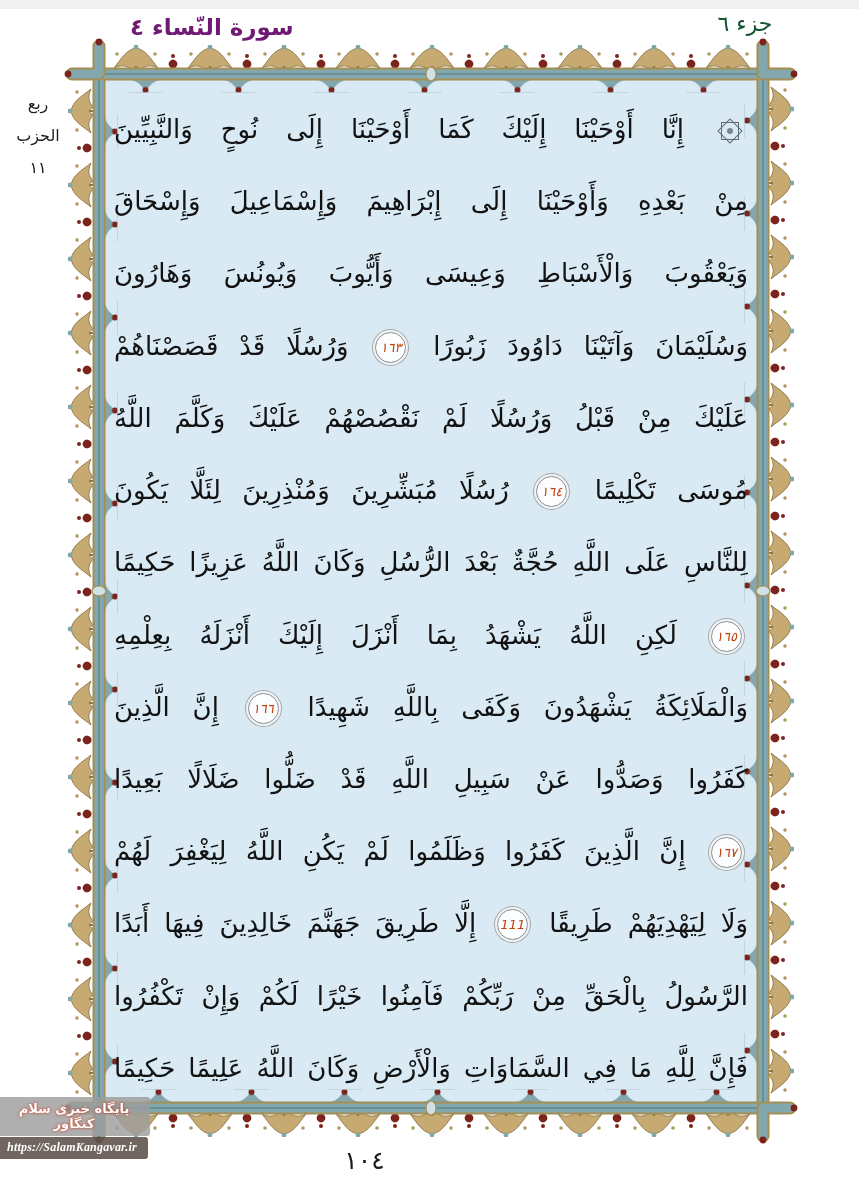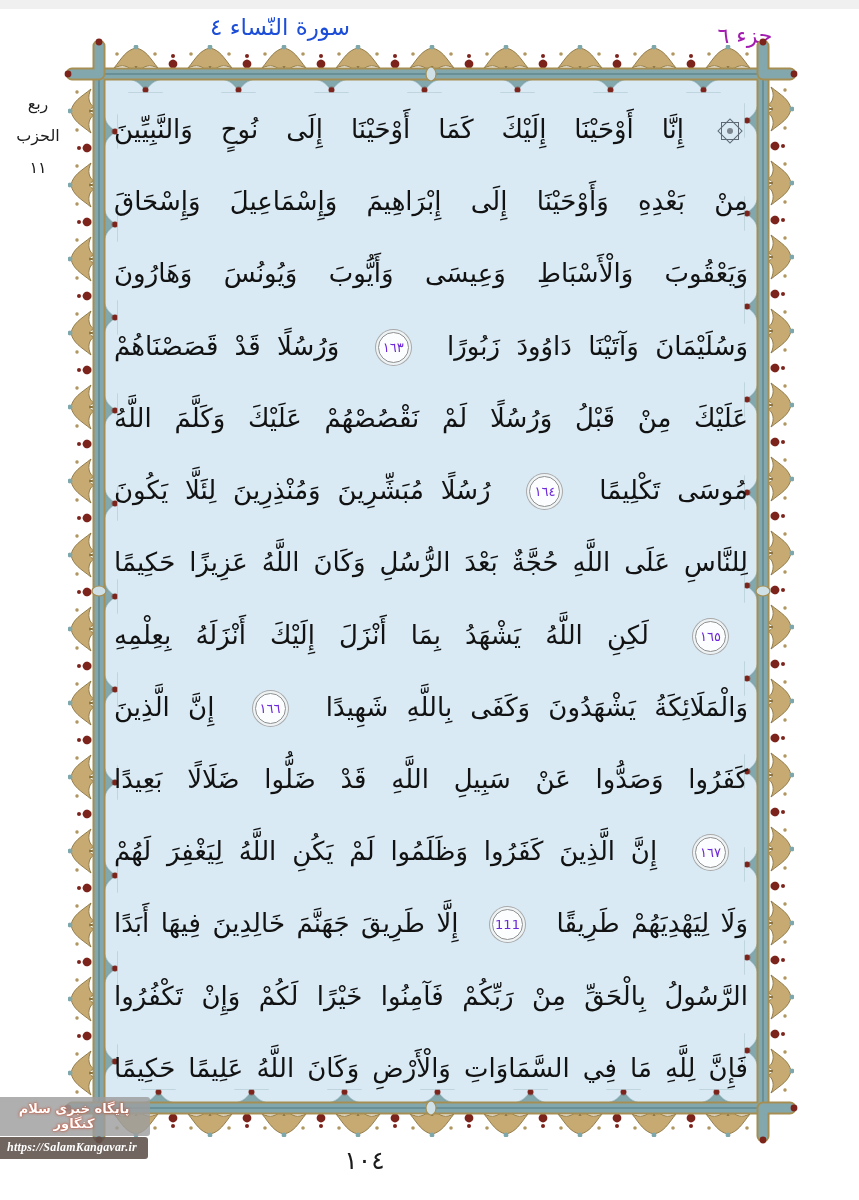--- a/index.html
+++ b/index.html
@@ -8,25 +8,25 @@
     background:#ffffff;
     font-family:"DejaVu Sans",sans-serif;
   }
   .top-strip{
     position:absolute;left:0;top:0;width:859px;height:9px;
     background:#f0f0f0;
   }
   
   .surah-title{
     position:absolute;left:130px;top:10px;width:220px;height:34px;
-    text-align:right;font-size:23px;color:#1d4ed8;direction:rtl;line-height:34px;
+    text-align:left;font-size:23px;color:#701a75;direction:rtl;line-height:34px;font-weight:bold;
   }
   .juz-label{
-    position:absolute;left:700px;top:20px;width:90px;height:32px;
-    text-align:center;font-size:22px;color:#a21caf;direction:rtl;line-height:32px;
+    position:absolute;left:700px;top:8px;width:90px;height:32px;
+    text-align:center;font-size:22px;color:#14532d;direction:rtl;line-height:32px;
   }
   
   .margin-note{
     position:absolute;left:6px;top:88px;width:64px;
     text-align:center;font-size:16px;line-height:32px;color:#1d1d1d;direction:rtl;
   }
   
   .frame-svg{position:absolute;left:0;top:0;width:859px;height:1200px;}
   
   .mushaf-lines{
@@ -38,22 +38,22 @@
     height:64px;line-height:64px;overflow:hidden;
     text-align:justify;text-align-last:justify;
     font-size:26px;color:#121212;white-space:normal;
   }
   .qtext{color:#121212;}
   .verse-badge{
     display:inline-flex;align-items:center;justify-content:center;
     width:29px;height:29px;border-radius:50%;
     border:1.4px solid #8f8f8f;background:#fbfdfe;
     box-shadow:0 0 0 2px #eef3f5,0 0 0 3px #a9a9a9;
-    font-size:13px;line-height:1;color:#6d28d9;vertical-align:middle;
-    margin:0 22px;direction:rtl;
+    font-size:13px;line-height:1;color:#c2410c;vertical-align:middle;
+    margin:0 6px;direction:rtl;font-style:italic;
   }
   .hizb-marker{
     display:inline-block;position:relative;width:24px;height:24px;
     vertical-align:middle;margin:0 6px;
   }
   .hizb-marker .sq{
     position:absolute;left:3px;top:3px;width:16px;height:16px;
     border:1.6px solid #5d6a74;background:transparent;display:block;
   }
   .hizb-marker .sq.b{transform:rotate(45deg);}

